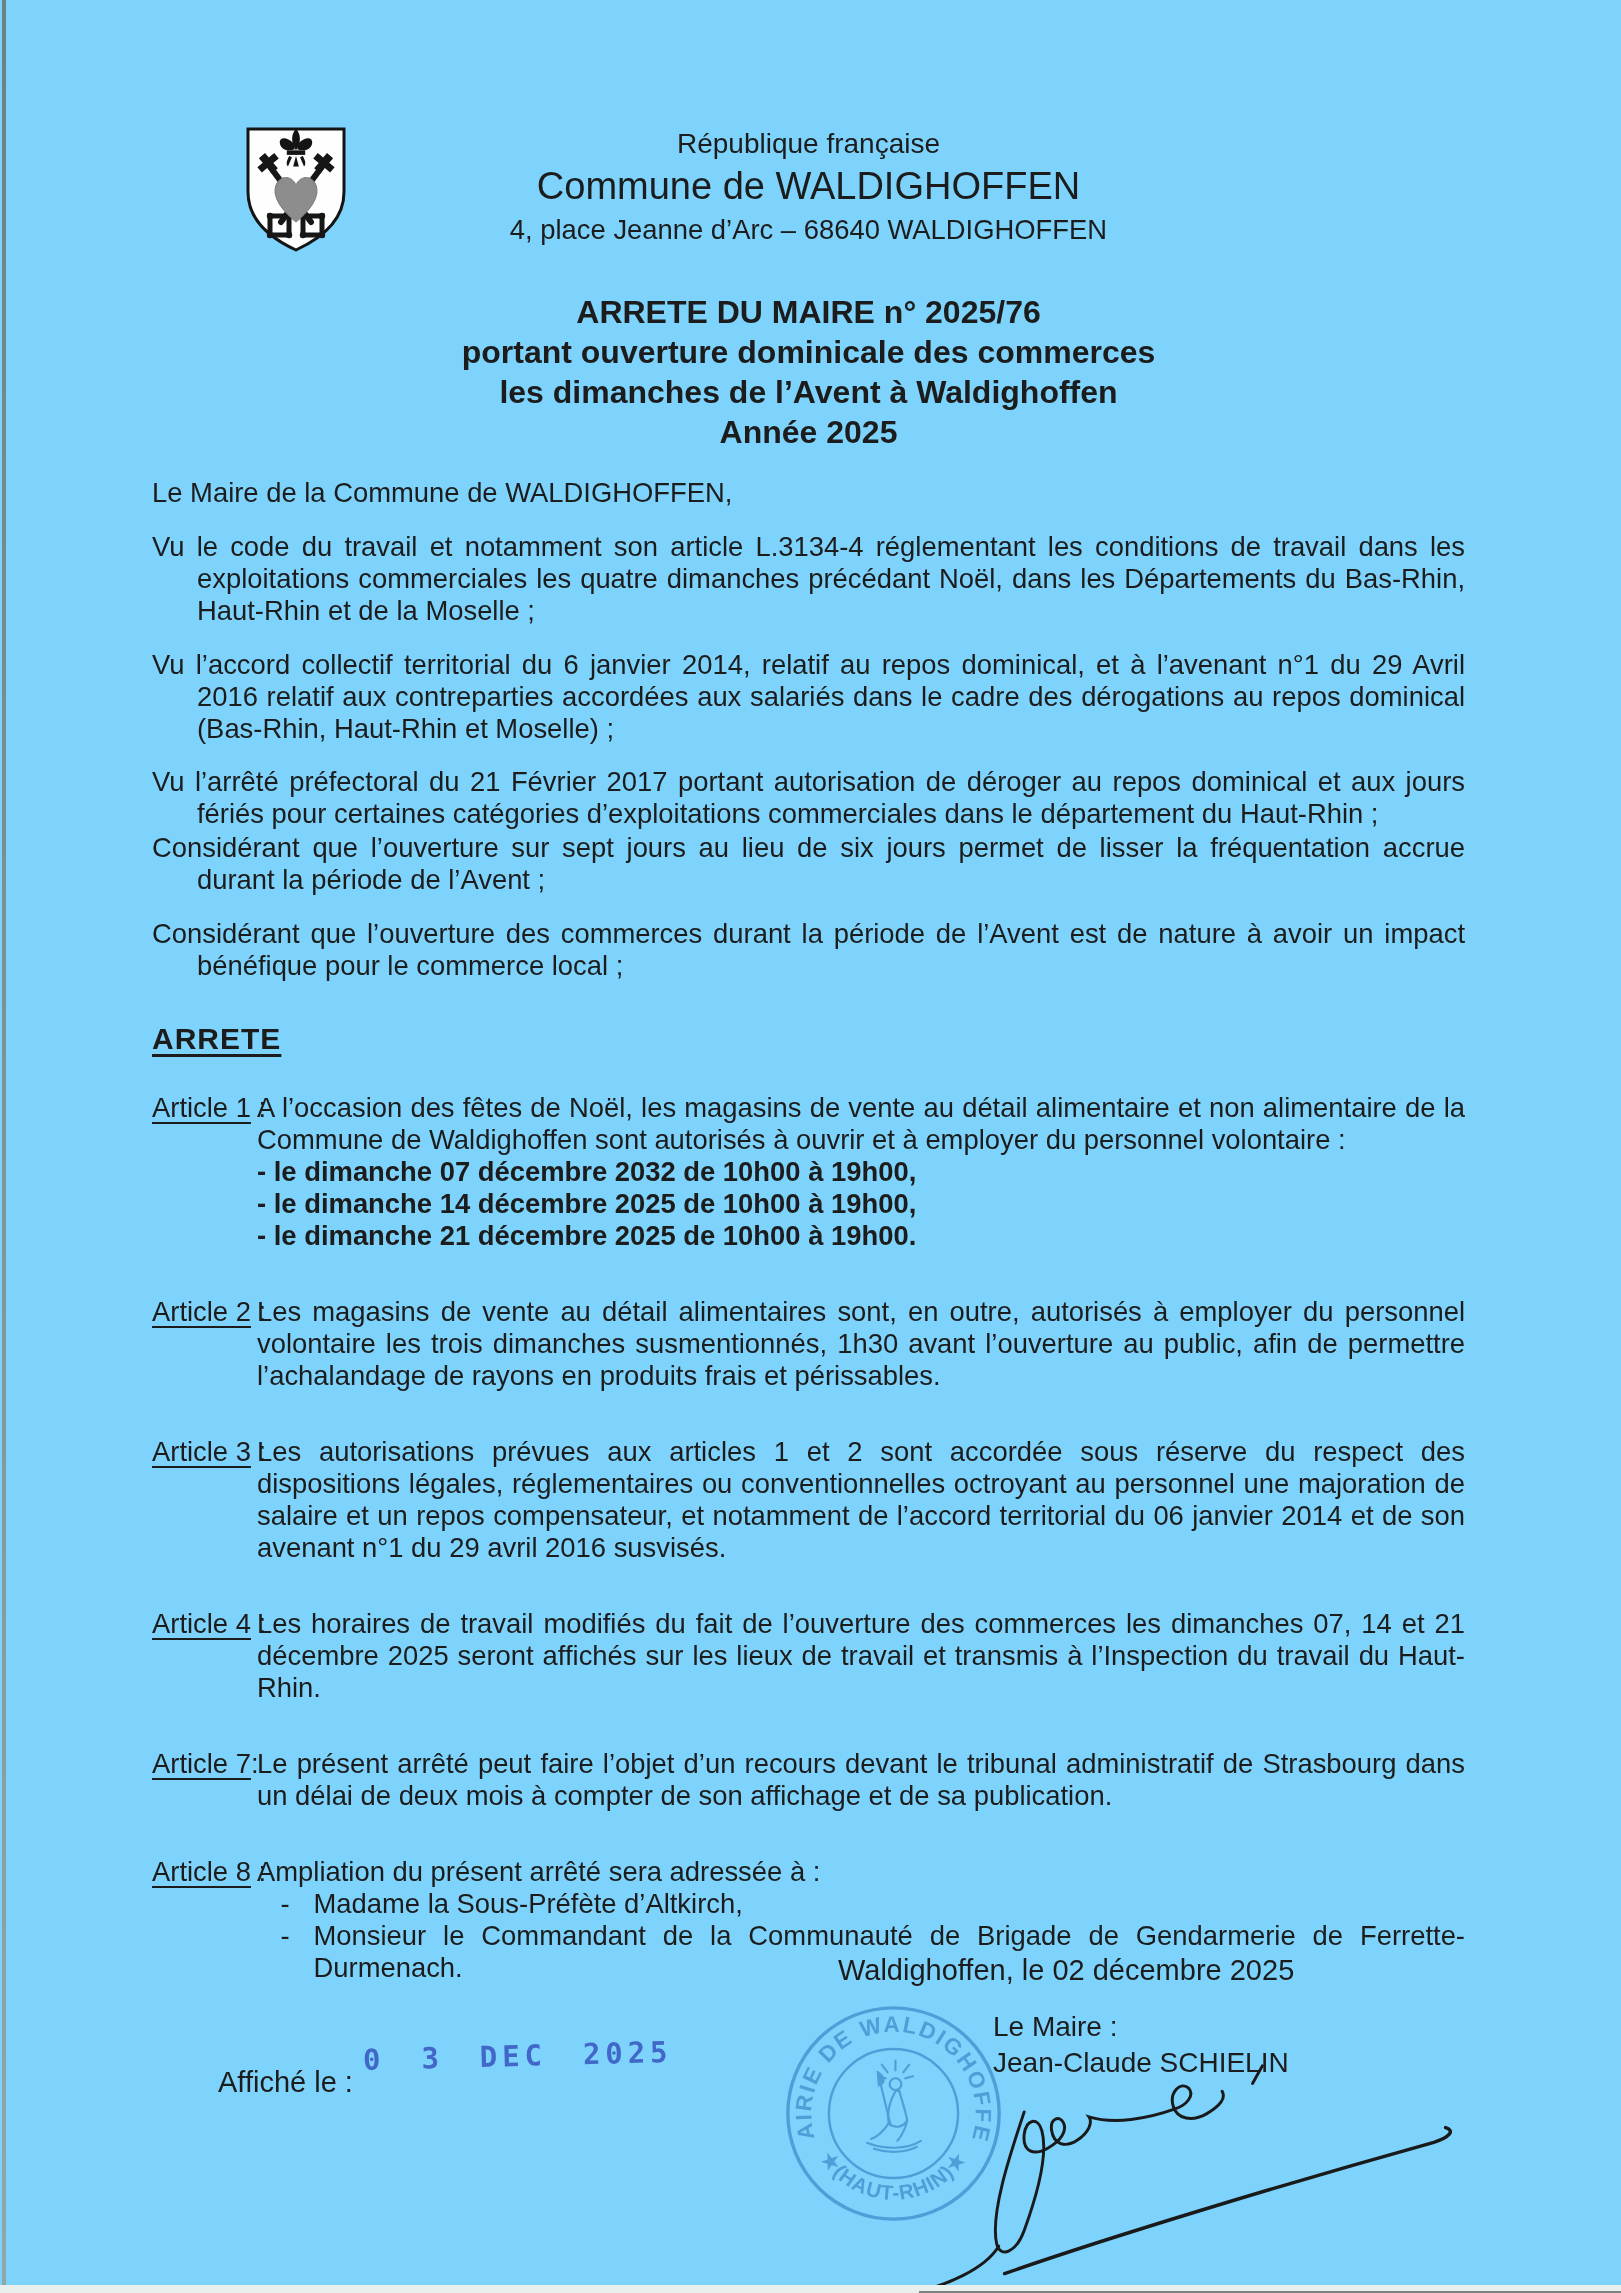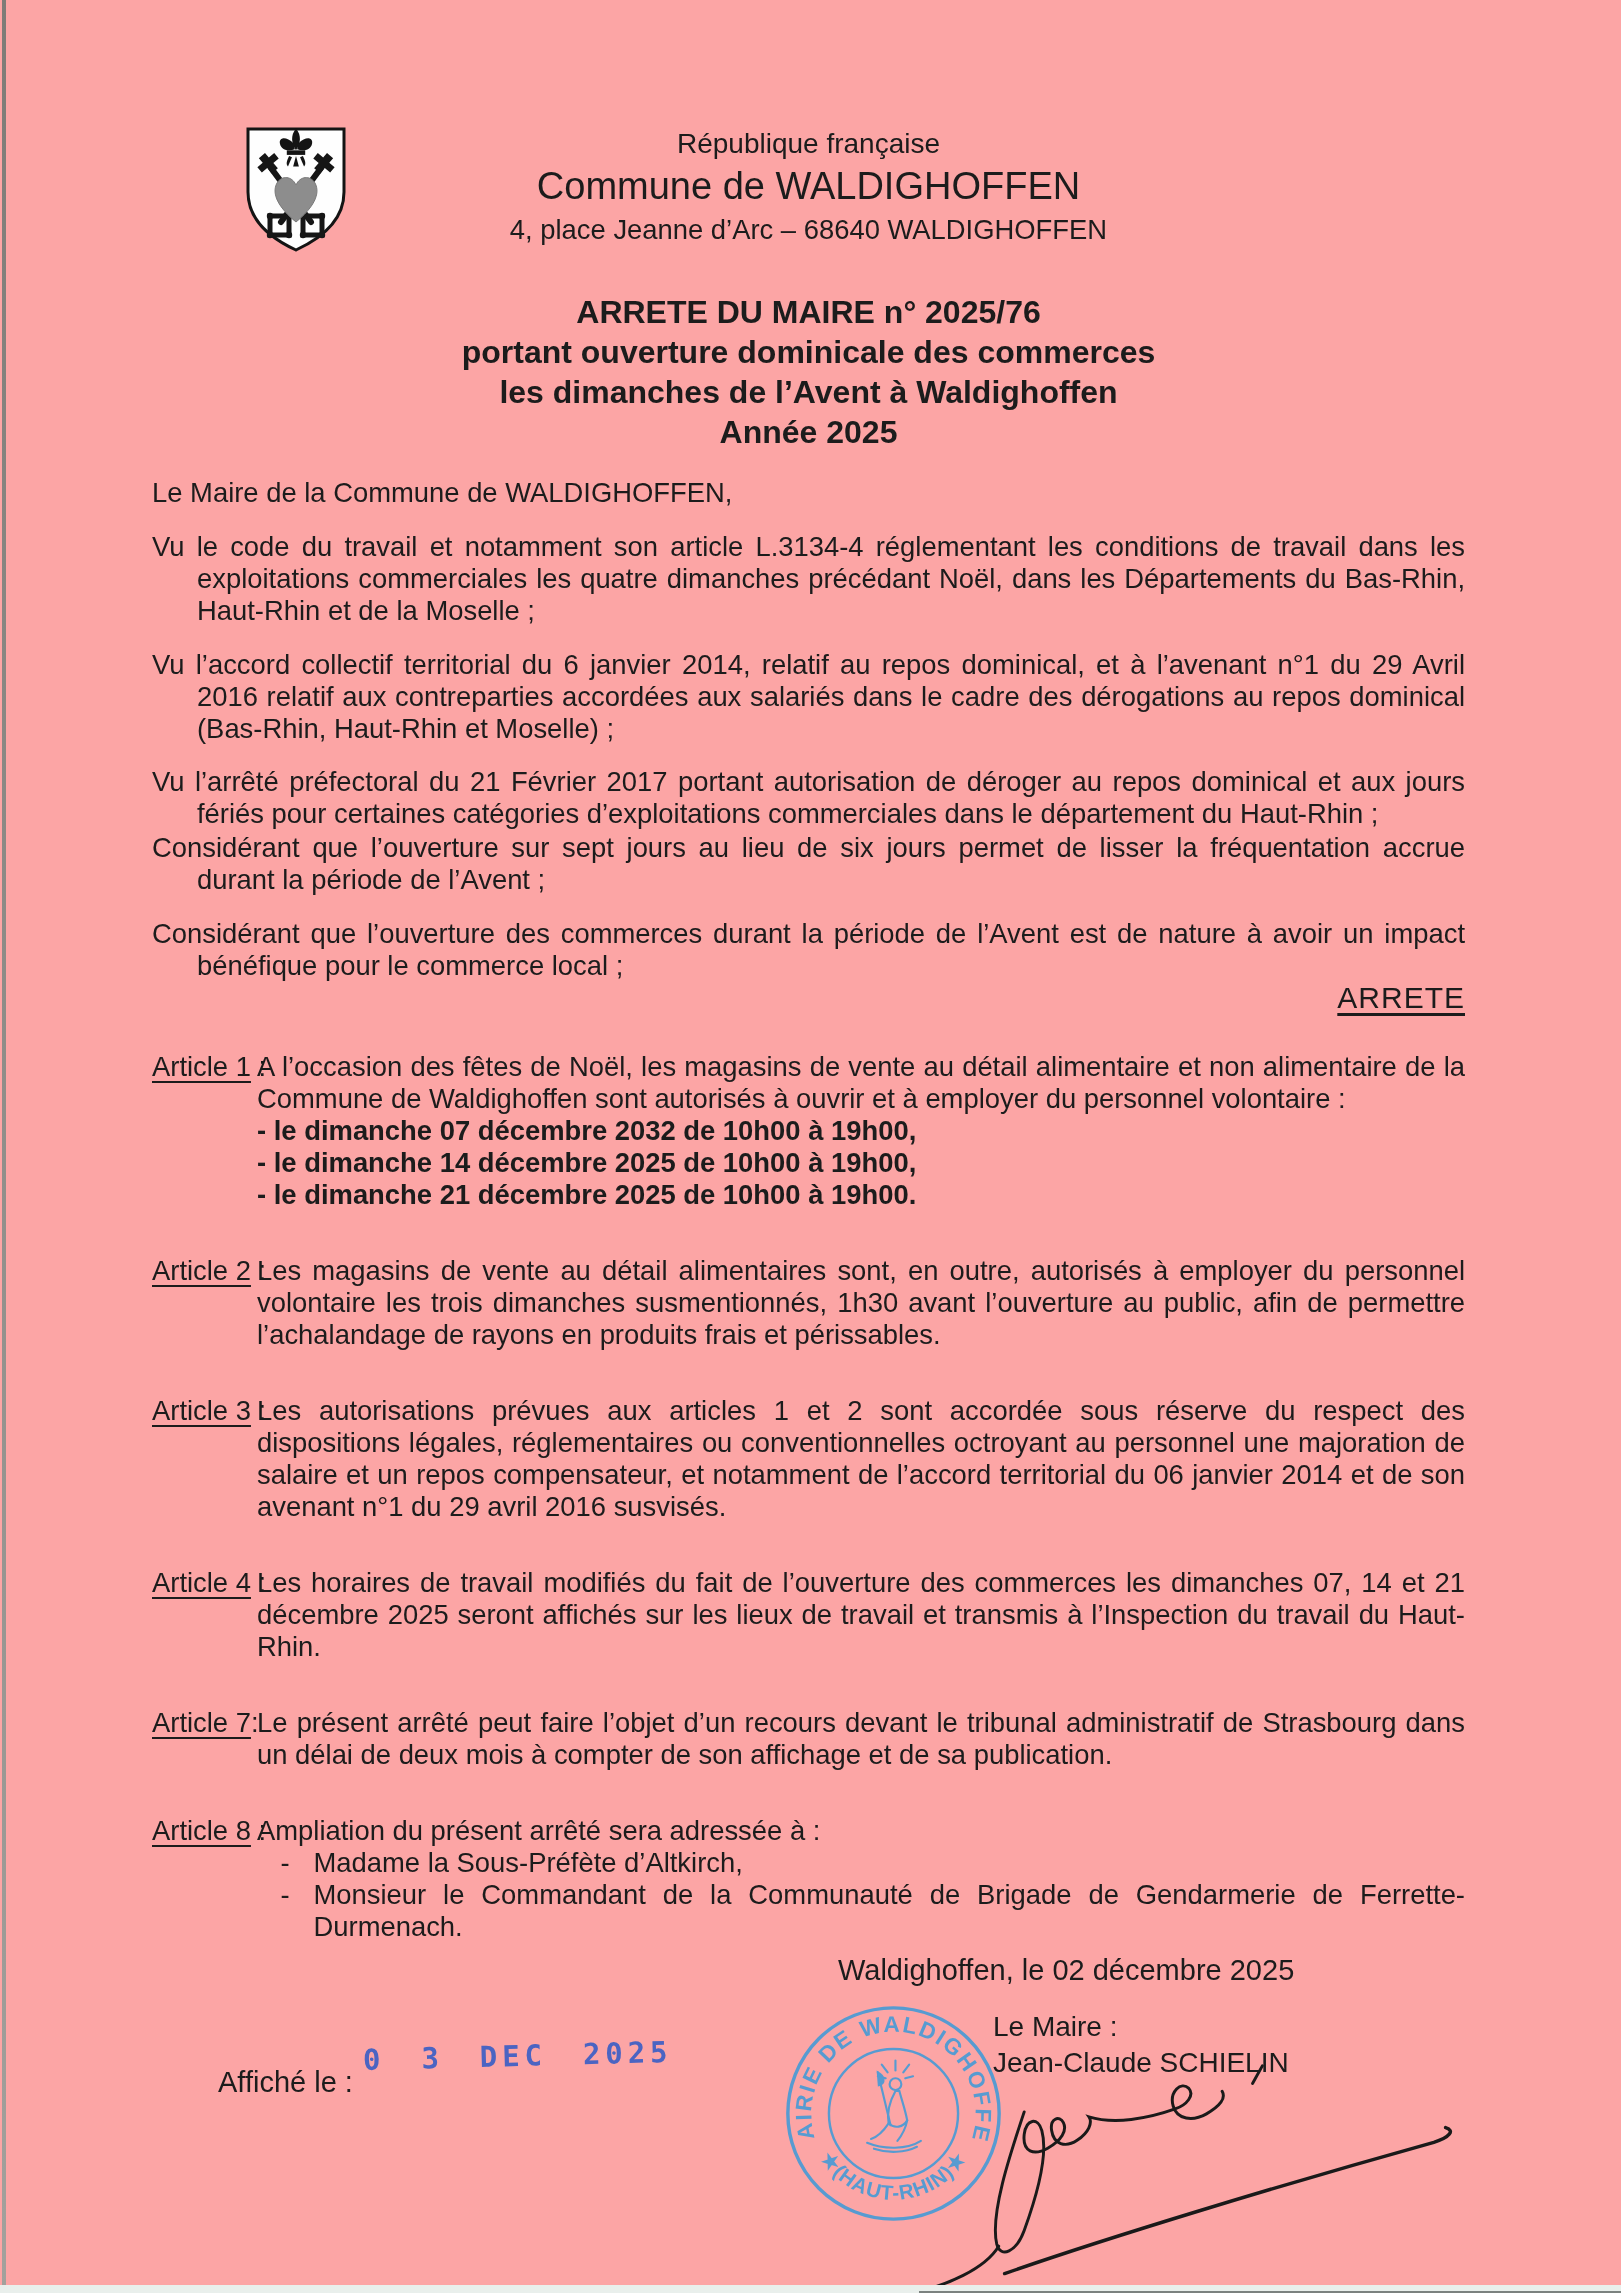--- a/index.html
+++ b/index.html
@@ -1,19 +1,19 @@
 <!DOCTYPE html>
 <html lang="fr"><head>
 <meta charset="utf-8">
 <style>
   html,body{margin:0;padding:0;background:#fff;}
   .page{
     position:relative;
     width:1621px;height:2294px;
-    background:#fca5a5;
+    background:#7dd3fc;
     font-family:"Liberation Sans", sans-serif;
     color:#1c1c1c;
     overflow:hidden;
   }
   
   .edge-line{position:absolute;left:2px;top:0;width:3.9px;height:2294px;
     background:linear-gradient(#68746f,#93a09b);opacity:.85;}
   .bottom-band{position:absolute;left:0;right:0;bottom:0;height:8.8px;background:#e9efec;}
   .bottom-line{position:absolute;left:919px;right:0;bottom:0;height:2.9px;background:#565e5b;opacity:.75;}
 
@@ -27,21 +27,21 @@
   .hdr-address{font-size:27.4px;margin-top:3.9px;}
 
   
   .title-block{margin-top:45px;text-align:center;font-weight:bold;font-size:32px;line-height:40px;}
 
   .body-text{font-size:27.4px;line-height:32px;}
   .intro{margin-top:25.5px;}
   .recital{margin-top:21.6px;padding-left:45px;text-indent:-45px;text-align:justify;}
   .recital.tight{margin-top:2px;}
 
-  .arrete-heading{text-align:right;font-weight:normal;font-size:30px;letter-spacing:1px;}
+  .arrete-heading{margin-top:41px;text-align:left;font-weight:bold;font-size:30px;letter-spacing:1px;}
   .arrete-heading span{text-decoration:underline;text-underline-offset:4.9px;}
 
   .article{display:flex;margin-top:44px;}
   .article.first{margin-top:37px;}
   .art-label{flex:none;width:105px;white-space:nowrap;}
   .art-label .lbl{text-decoration:underline;text-underline-offset:4.9px;}
   .art-body{flex:1;text-align:justify;}
   .hours-list{font-weight:bold;}
   .bullets{padding-left:23.5px;}
   .bullet{display:flex;}

